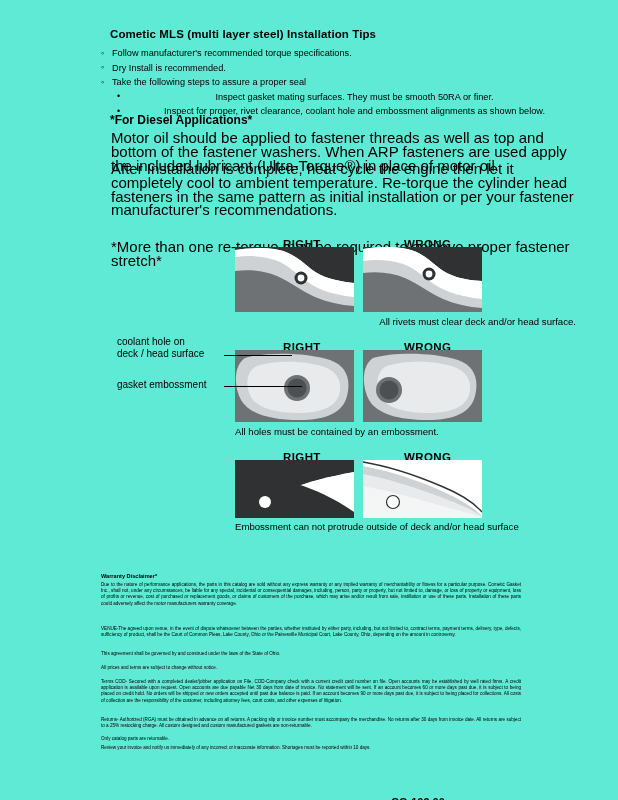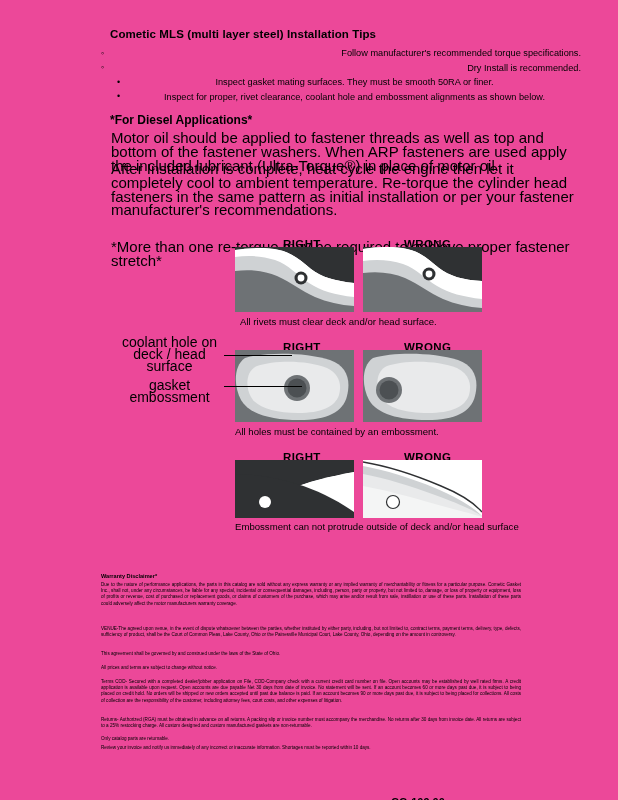--- a/index.html
+++ b/index.html
@@ -13,21 +13,21 @@
     position: relative;
     font-family: "Liberation Sans", sans-serif;
     color: #000000;
     overflow: hidden;
   }
   .page {
     position: absolute;
     left: 0; top: 0;
     width: 618px;
     height: 800px;
-    background: #ec4899;
+    background: #5eead4;
   }
 
   
   .title {
     position: absolute;
     left: 110px;
     top: 28px;
     font-size: 11.5px;
     font-weight: bold;
     letter-spacing: 0.1px;
@@ -36,21 +36,20 @@
     position: absolute;
     left: 101px;
     top: 46px;
     width: 480px;
   }
   .b1 {
     font-size: 9.2px;
     line-height: 14.5px;
     padding-left: 11px;
     position: relative;
-    text-align: right;
   }
   .b1:before {
     content: "\25E6";
     position: absolute;
     left: 0px;
     top: -0.5px;
     font-size: 9px;
   }
   .b2 {
     font-size: 9.2px;
@@ -100,23 +99,23 @@
   }
   .panel {
     position: absolute;
     overflow: hidden;
     background: #ffffff;
   }
   .panel svg { display: block; }
 
   .annot {
     position: absolute;
-    font-size: 14px;
+    font-size: 10px;
     line-height: 12px;
-    text-align: center;
+    text-align: left;
   }
   .leader {
     position: absolute;
     background: #000;
     height: 1px;
   }
 
   
   .war-title {
     position: absolute;
@@ -144,20 +143,21 @@
 </head>
 <body>
 
 <div class="page">
 
   <div class="title">Cometic MLS (multi layer steel) Installation Tips</div>
 
   <div class="bullets">
     <div class="b1">Follow manufacturer's recommended torque specifications.</div>
     <div class="b1">Dry Install is recommended.</div>
+    <div class="b1">Take the following steps to assure a proper seal</div>
     <div class="b2">Inspect gasket mating surfaces.  They must be smooth 50RA or finer.</div>
     <div class="b2">Inspect for proper, rivet clearance, coolant hole and embossment alignments as shown below.</div>
   </div>
 
   <div class="diesel-head">*For Diesel Applications*</div>
   <div class="para p1">Motor oil should be applied to fastener threads as well as top and bottom of the fastener washers. When ARP fasteners are used apply the included lubricant (Ultra-Torque®) in place of motor oil.</div>
   <div class="para p2">After Installation is complete, heat cycle the engine then let it completely cool to ambient temperature. Re-torque the cylinder head fasteners in the same pattern as initial installation or per your fastener manufacturer's recommendations.</div>
   <div class="para p3">*More than one re-torque may be required to achieve proper fastener stretch*</div>
 
   <div class="fig-label" style="left:283px; top:231px;">RIGHT</div>
@@ -180,21 +180,21 @@
       <rect x="0" y="0" width="119" height="65" fill="#ffffff"></rect>
       <path d="M0,0 H119 V34 C100,33 86,29 76,21 C66,13 58,5 44,2 C30,-1 12,0 0,2 Z" fill="#2f3133"></path>
       <path d="M0,2 C12,0 30,-1 44,2 C58,5 66,13 76,21 C86,29 100,33 119,34 V65 H0 Z" fill="#ffffff"></path>
       <path d="M0,14 C14,12 28,13 40,17 C54,22 62,32 74,39 C86,46 100,50 119,52 V65 H0 Z" fill="#cfd2d4"></path>
       <path d="M0,26 C16,24 30,26 42,31 C56,37 66,46 80,52 C92,57 105,60 119,61 V65 H0 Z" fill="#6e7275"></path>
       <circle cx="66" cy="27" r="6.5" fill="#2f3133"></circle>
       <circle cx="66" cy="27" r="3.4" fill="#ffffff"></circle>
     </svg>
   </div>
 
-  <div class="caption" style="left:240px; top:316px; width:330px;">All rivets must clear deck and/or head surface.</div>
+  <div class="caption" style="left:246px; top:316px; width:330px;text-align:right;">All rivets must clear deck and/or head surface.</div>
 
   <div class="fig-label" style="left:283px; top:334px;">RIGHT</div>
   <div class="fig-label" style="left:404px; top:334px;">WRONG</div>
 
   <div class="panel" style="left:235px; top:350px; width:119px; height:72px;">
     <svg width="119" height="72" viewBox="0 0 119 72">
       <rect x="0" y="0" width="119" height="72" fill="#ffffff"></rect>
       <path d="M0,0 H119 V72 H0 Z" fill="#6e7275"></path>
       <path d="M10,8 C30,2 70,2 95,10 C112,16 116,30 112,46 C108,62 92,70 64,70 C36,70 14,64 6,50 C-1,37 -2,16 10,8 Z" fill="#cfd2d4"></path>
       <path d="M22,16 C40,10 72,10 92,18 C104,24 107,34 104,45 C100,57 86,63 63,63 C40,63 22,58 16,47 C10,36 11,21 22,16 Z" fill="#e9eaeb"></path>

